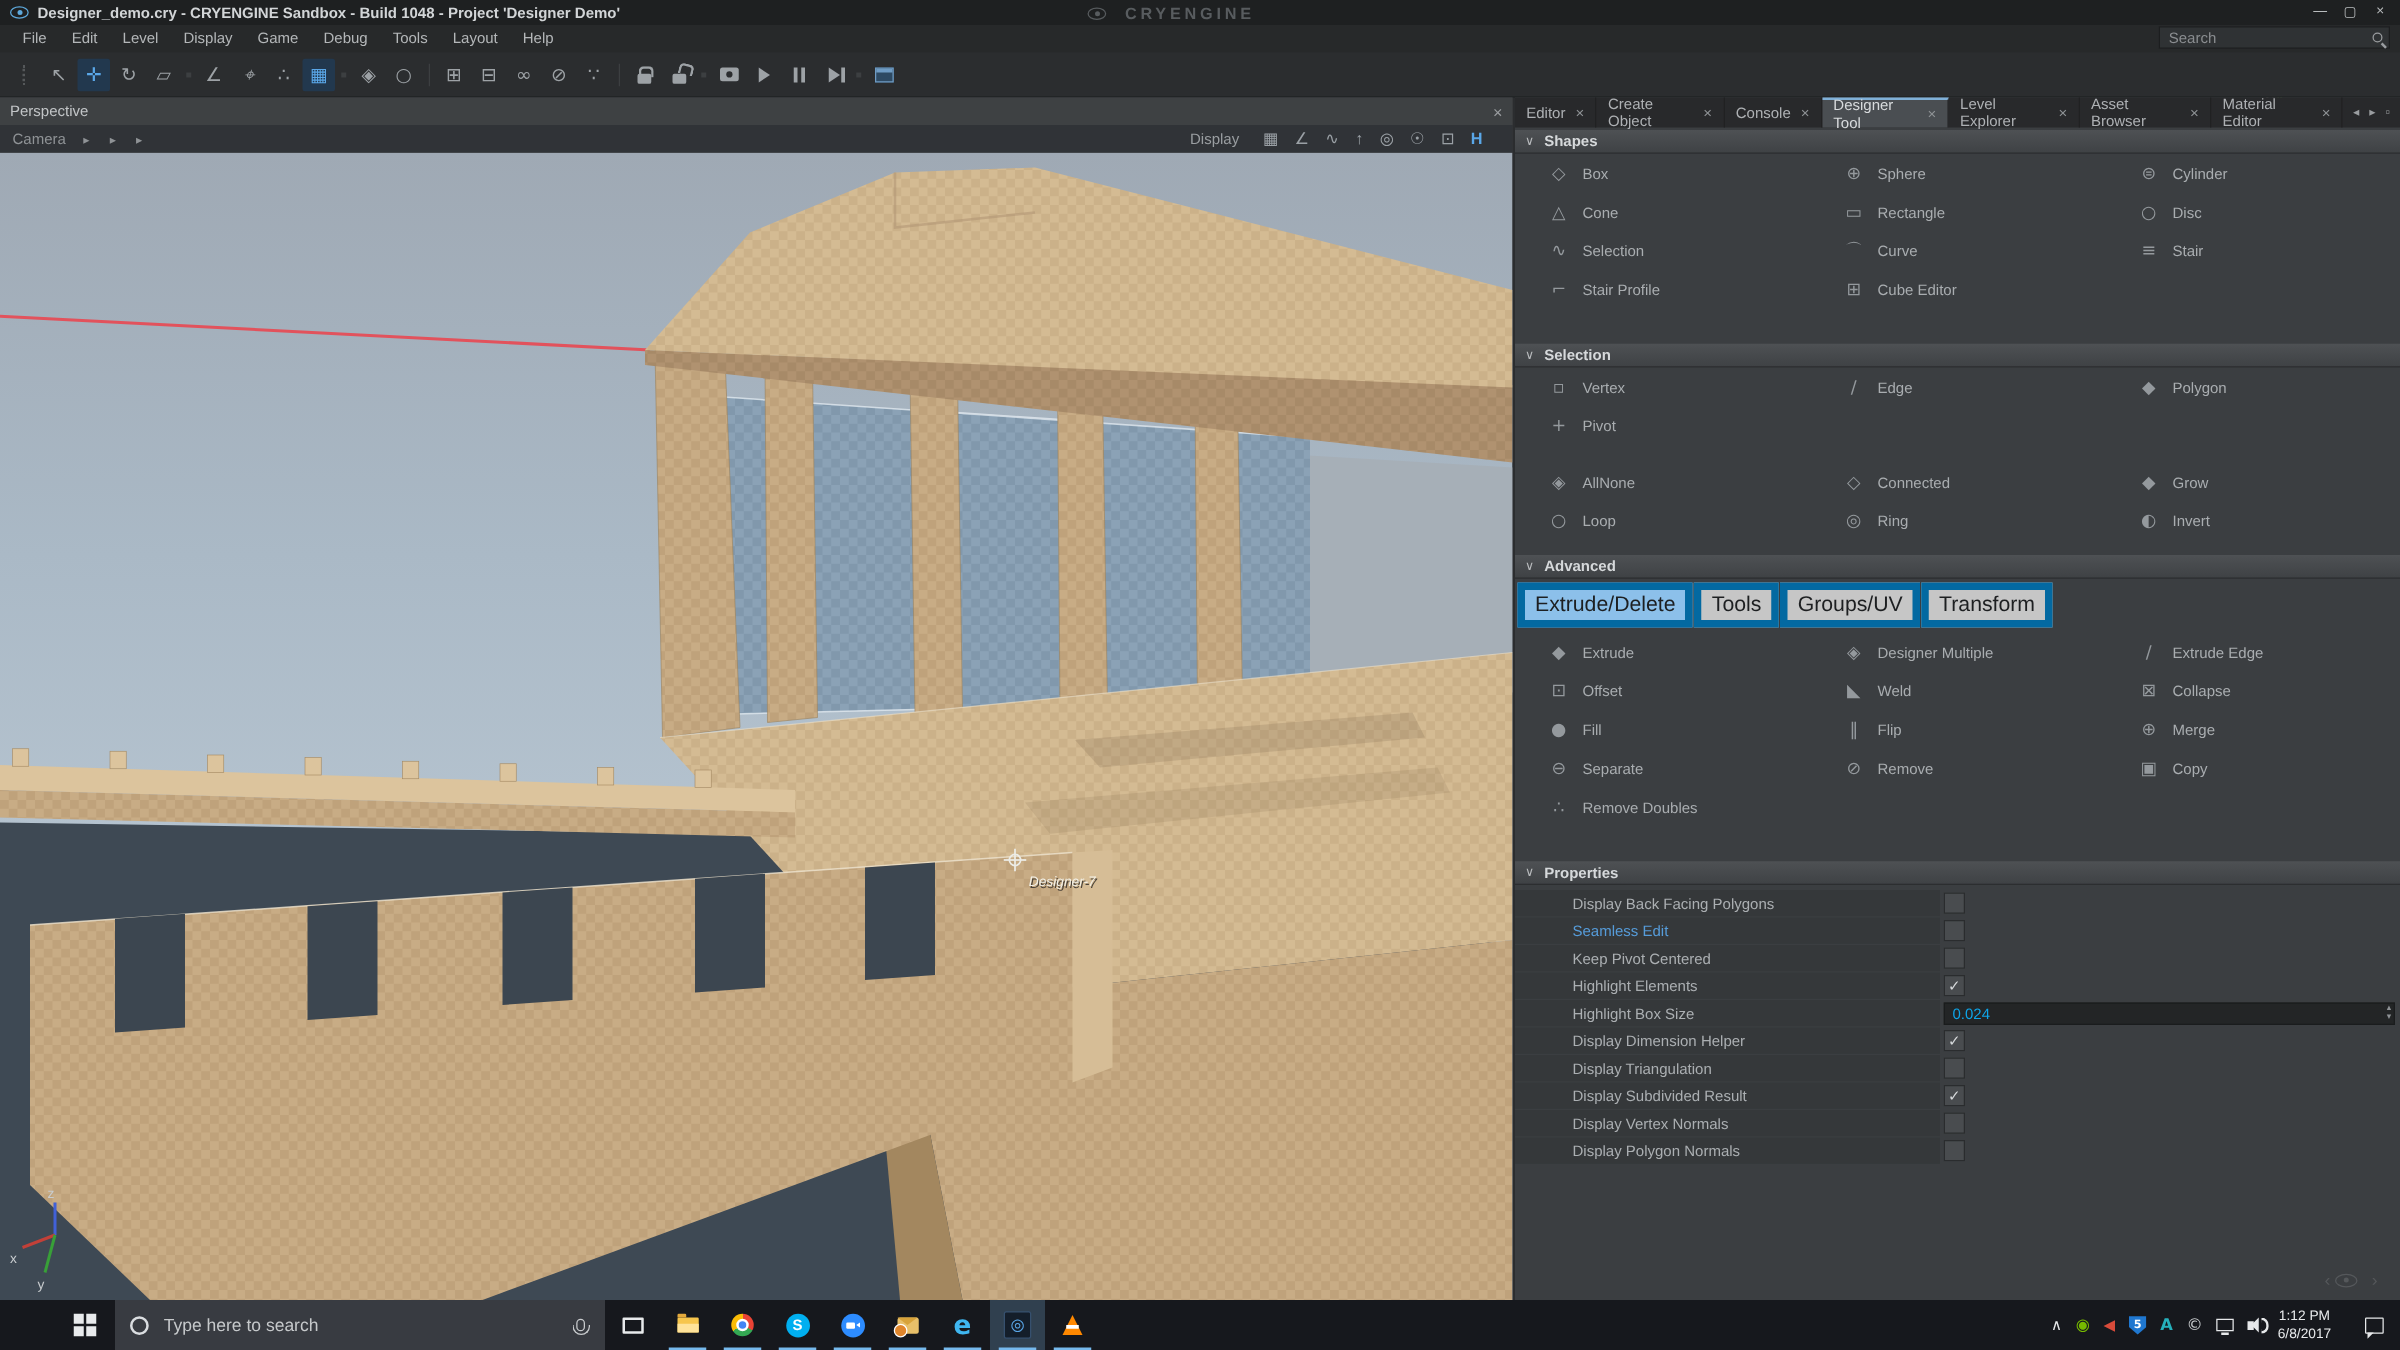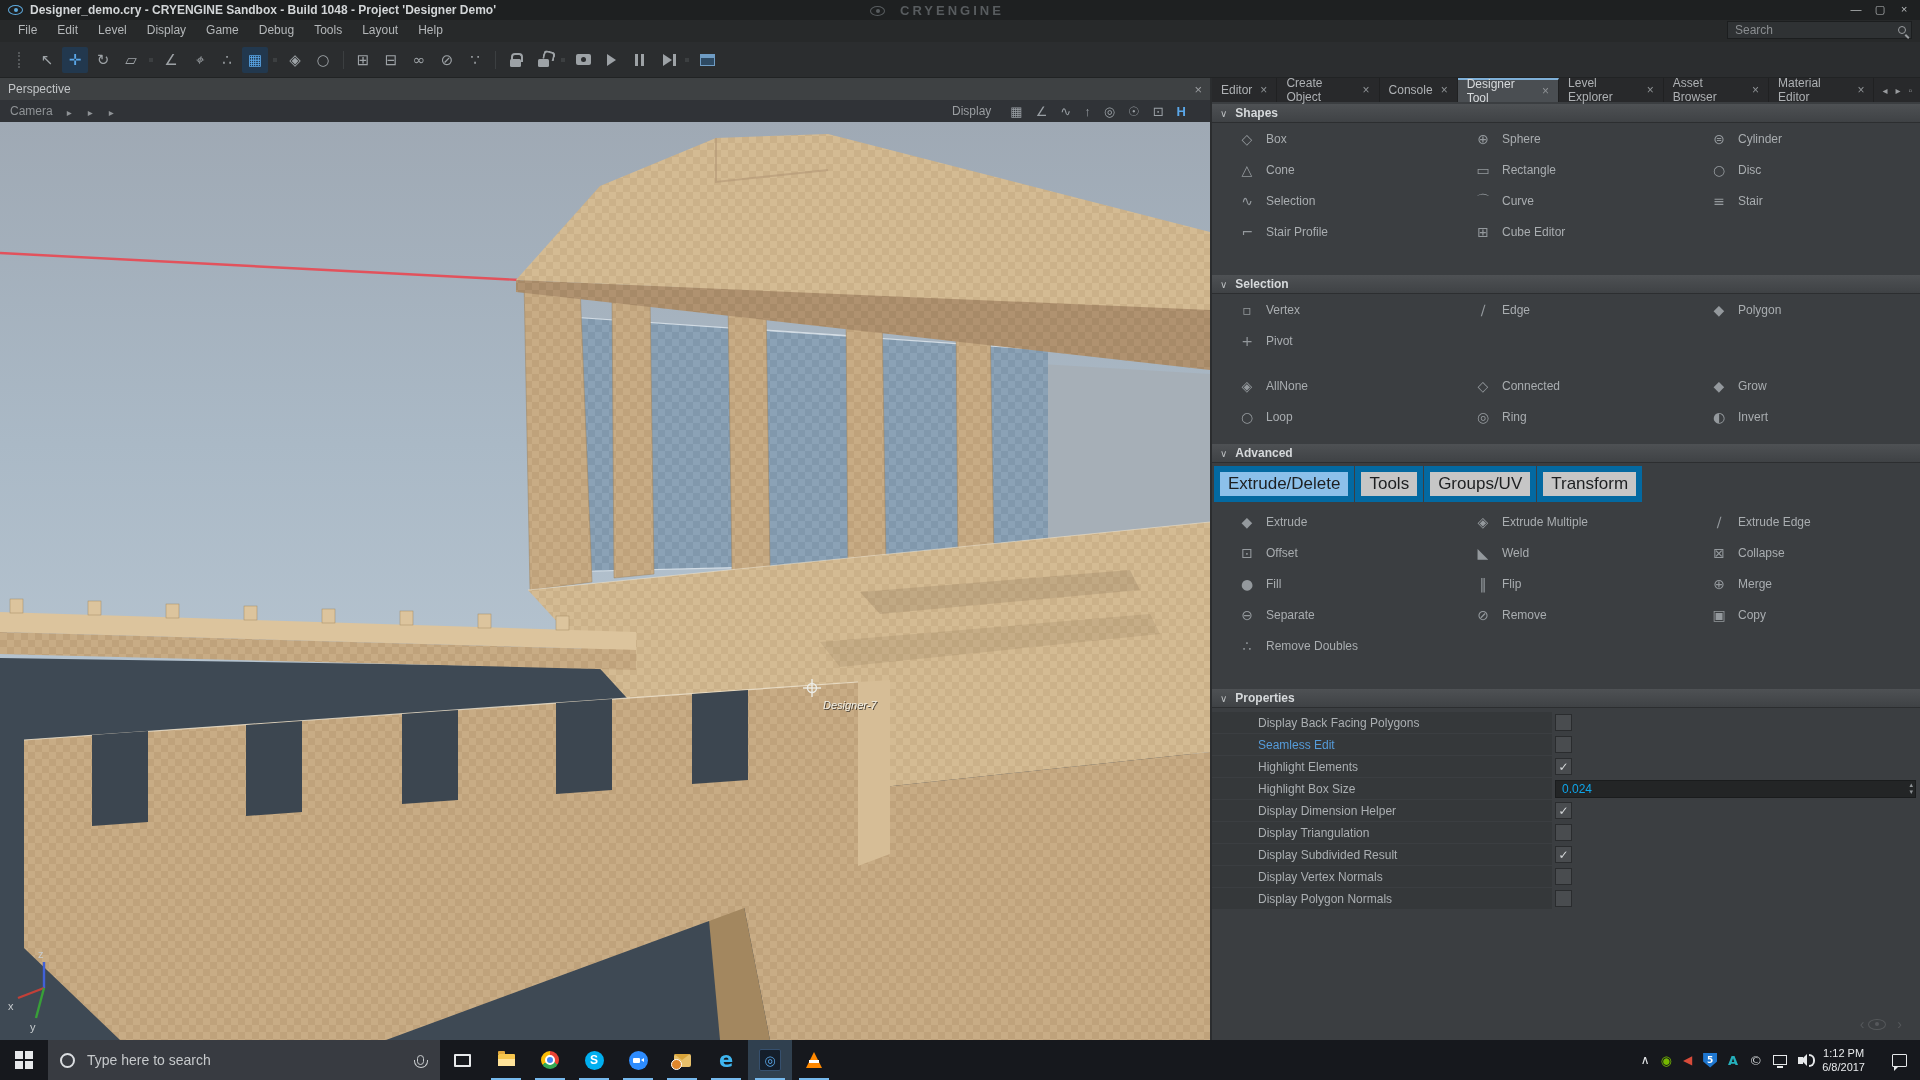--- a/index.html
+++ b/index.html
@@ -106,21 +106,21 @@
   .numwrap input{flex:1;background:transparent;border:none;outline:none;color:#0ea5e9;font-size:12px;}
   .spin{position:absolute;right:2px;top:0;display:flex;flex-direction:column;line-height:7px;font-size:7px;color:#8f9396;}
   .prop-row.t-number .numwrap{display:flex;}
   .prop-row:not(.checked) .cb{color:transparent;}
 
   #panel-watermark{position:absolute;right:18px;bottom:8px;display:flex;align-items:center;gap:4px;color:#55585b;font-size:14px;}
   #panel-watermark .eye-ico{border-color:#55585b;width:18px;height:11px;}
   #panel-watermark .eye-ico::after{background:#55585b;}
 
   
-  #taskbar{position:absolute;left:0;top:1040px;width:1920px;height:40px;background:#16181d;display:flex;align-items:stretch;}
+  #taskbar{position:absolute;left:0;top:1040px;width:1920px;height:40px;background:#16181d;display:flex;align-items:stretch;padding-left:44px;}
   #start-btn{width:48px;display:flex;align-items:center;justify-content:center;}
   .win-logo{display:grid;grid-template-columns:8px 8px;grid-template-rows:8px 8px;gap:1.5px;}
   .win-logo i{background:#e8eaec;}
   #tb-search{width:392px;background:#383b41;display:flex;align-items:center;padding:0 12px;gap:12px;}
   .cortana-ring{width:15px;height:15px;border:2px solid #dadde0;border-radius:50%;flex:none;}
   #tb-search-text{flex:1;font-size:14px;color:#c6c9cb;}
   .mic-ico{width:7px;height:10px;border:1.5px solid #c9ccce;border-radius:4px;position:relative;flex:none;margin-right:4px;}
   .mic-ico::after{content:"";position:absolute;left:-4px;top:4px;width:12px;height:7px;border:1.5px solid #c9ccce;border-top:none;border-radius:0 0 7px 7px;}
   #task-apps{display:flex;}
   .tapp{width:44px;display:flex;align-items:center;justify-content:center;position:relative;}
@@ -608,21 +608,21 @@
             <span class="adv-tab"><i style="font-style:normal">Transform</i></span>
           </div>
         <div class="cell-grid">
 
         <div class="cell">
               <span class="cell-icon">◆</span>
               <span class="cell-label">Extrude</span>
             </div>
             <div class="cell">
               <span class="cell-icon">◈</span>
-              <span class="cell-label">Extrude Multiple</span>
+              <span class="cell-label">Designer Multiple</span>
             </div>
             <div class="cell">
               <span class="cell-icon">∕</span>
               <span class="cell-label">Extrude Edge</span>
             </div>
             <div class="cell">
               <span class="cell-icon">⊡</span>
               <span class="cell-label">Offset</span>
             </div>
             <div class="cell">
@@ -673,20 +673,27 @@
 
         <div class="prop-row t-check">
               <div class="prop-label">Display Back Facing Polygons</div>
               <div class="prop-ctl">
                 <span class="cb"></span>
 
               </div>
             </div>
             <div class="prop-row accent t-check">
               <div class="prop-label">Seamless Edit</div>
+              <div class="prop-ctl">
+                <span class="cb"></span>
+
+              </div>
+            </div>
+            <div class="prop-row t-check">
+              <div class="prop-label">Keep Pivot Centered</div>
               <div class="prop-ctl">
                 <span class="cb"></span>
 
               </div>
             </div>
             <div class="prop-row checked t-check">
               <div class="prop-label">Highlight Elements</div>
               <div class="prop-ctl">
                 <span class="cb">✓</span>
 

